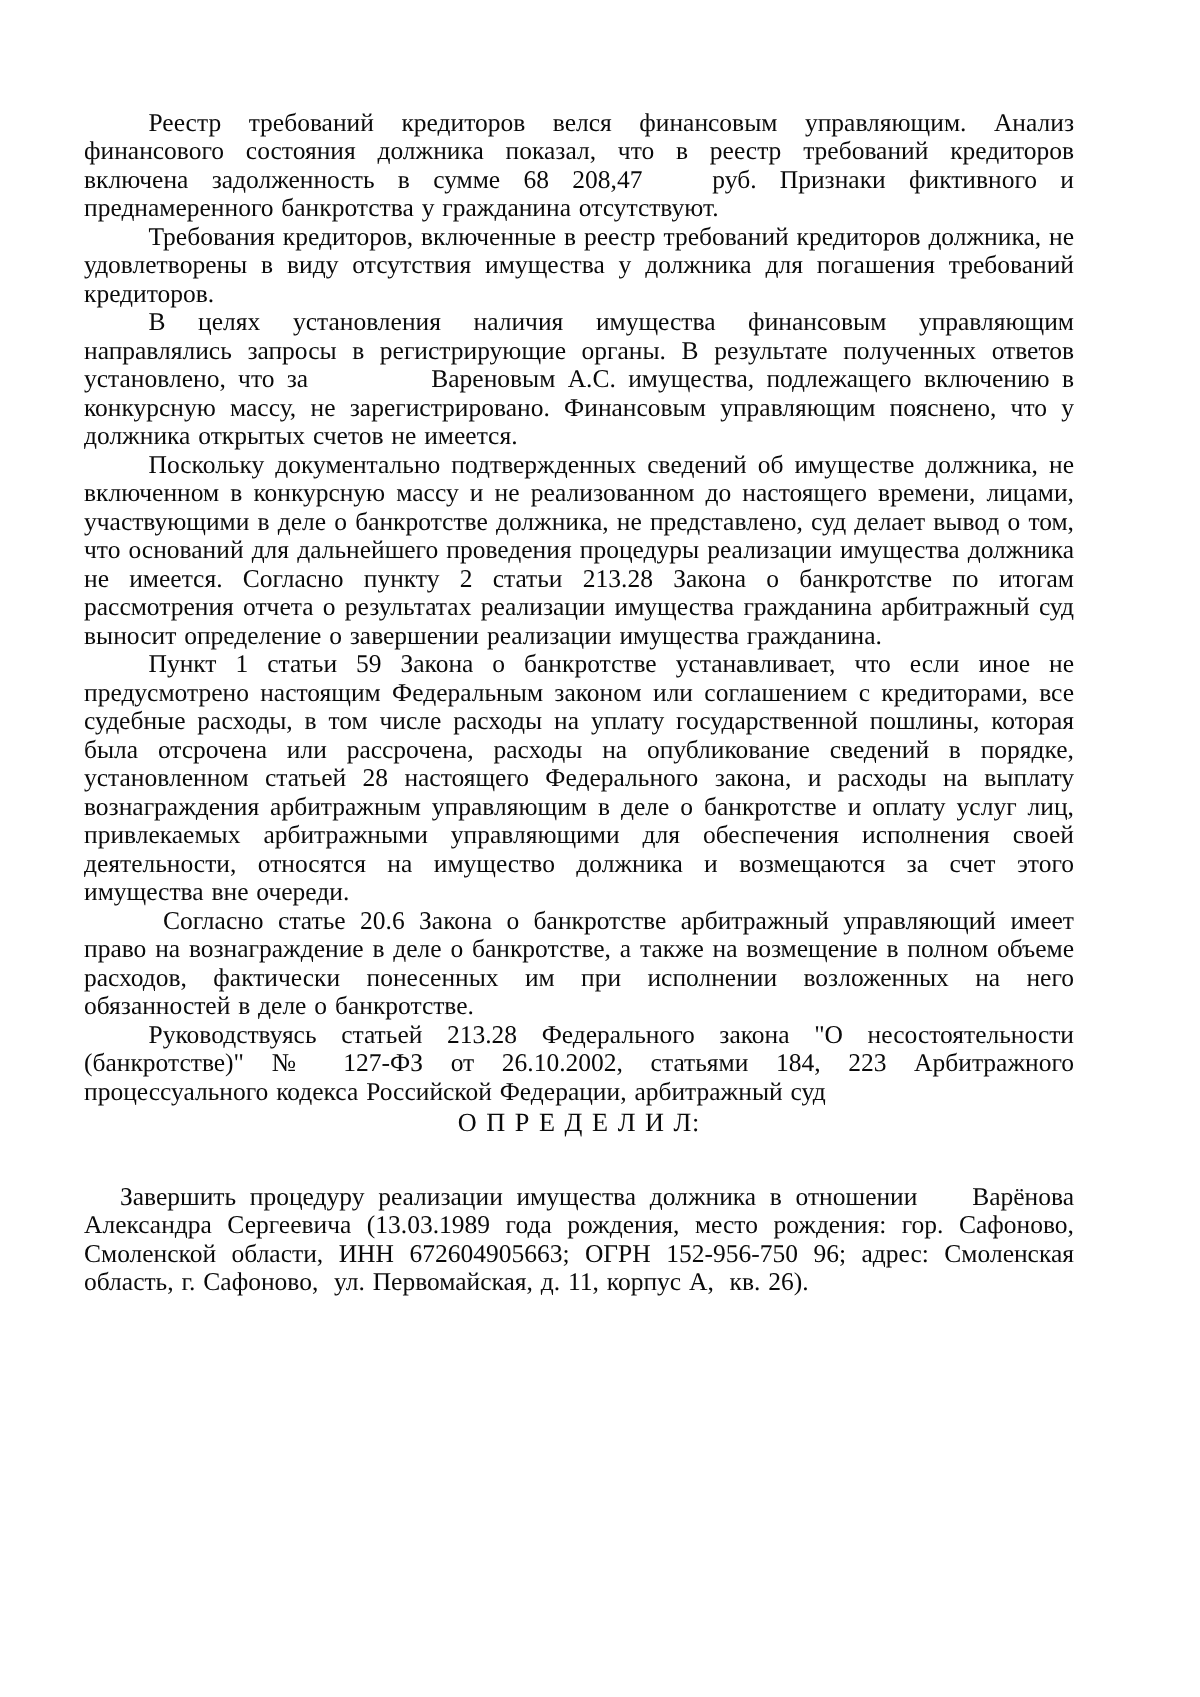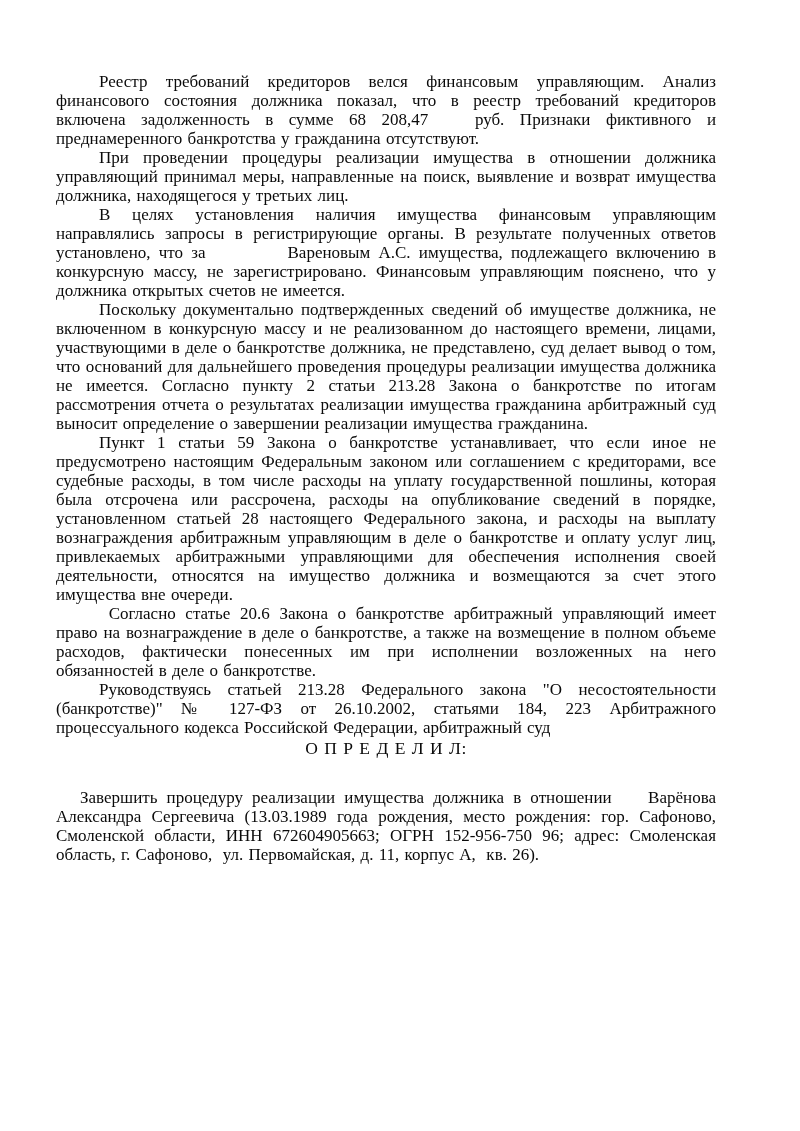--- a/index.html
+++ b/index.html
@@ -39,21 +39,21 @@
   }
   .resolution {
     text-indent: 24px;
   }
 </style>
 </head>
 <body>
 
 <div class="page">
   <p class="para">Реестр требований кредиторов велся финансовым управляющим. Анализ финансового состояния должника показал, что в реестр требований кредиторов включена задолженность в сумме 68&nbsp;208,47&nbsp;&nbsp; руб. Признаки фиктивного и преднамеренного банкротства у гражданина отсутствуют.</p>
-  <p class="para">При проведении процедуры реализации имущества в отношении должника управляющий принимал меры, направленные на поиск, выявление и возврат имущества должника, находящегося у третьих лиц.</p>
+  <p class="para">Требования кредиторов, включенные в реестр требований кредиторов должника, не удовлетворены в виду отсутствия имущества у должника для погашения требований кредиторов.</p>
   <p class="para">В целях установления наличия имущества финансовым управляющим направлялись запросы в регистрирующие органы. В результате полученных ответов установлено, что за &nbsp;&nbsp;&nbsp;&nbsp;&nbsp;&nbsp;&nbsp;&nbsp; Вареновым А.С. имущества, подлежащего включению в конкурсную массу, не зарегистрировано. Финансовым управляющим пояснено, что у должника открытых счетов не имеется.</p>
   <p class="para">Поскольку документально подтвержденных сведений об имуществе должника, не включенном в конкурсную массу и не реализованном до настоящего времени, лицами, участвующими в деле о банкротстве должника, не представлено, суд делает вывод о том, что оснований для дальнейшего проведения процедуры реализации имущества должника не имеется. Согласно пункту 2 статьи 213.28 Закона о банкротстве по итогам рассмотрения отчета о результатах реализации имущества гражданина арбитражный суд выносит определение о завершении реализации имущества гражданина.</p>
   <p class="para">Пункт 1 статьи 59 Закона о банкротстве устанавливает, что если иное не предусмотрено настоящим Федеральным законом или соглашением с кредиторами, все судебные расходы, в том числе расходы на уплату государственной пошлины, которая была отсрочена или рассрочена, расходы на опубликование сведений в порядке, установленном статьей 28 настоящего Федерального закона, и расходы на выплату вознаграждения арбитражным управляющим в деле о банкротстве и оплату услуг лиц, привлекаемых арбитражными управляющими для обеспечения исполнения своей деятельности, относятся на имущество должника и возмещаются за счет этого имущества вне очереди.</p>
   <p class="para">&nbsp;Согласно статье 20.6 Закона о банкротстве арбитражный управляющий имеет право на вознаграждение в деле о банкротстве, а также на возмещение в полном объеме расходов, фактически понесенных им при исполнении возложенных на него обязанностей в деле о банкротстве.</p>
   <p class="para">Руководствуясь статьей 213.28 Федерального закона "О несостоятельности (банкротстве)" № 127-ФЗ от 26.10.2002, статьями 184, 223 Арбитражного процессуального кодекса Российской Федерации, арбитражный суд</p>
   <p class="para heading">О П Р Е Д Е Л И Л:</p>
   <p class="para resolution">Завершить процедуру реализации имущества должника в отношении &nbsp;&nbsp;&nbsp;Варёнова Александра Сергеевича (13.03.1989 года рождения, место рождения: гор. Сафоново, Смоленской области, ИНН 672604905663; ОГРН 152-956-750&nbsp;96; адрес: Смоленская область, г. Сафоново, &nbsp;ул. Первомайская, д. 11, корпус А, &nbsp;кв. 26).</p>
 </div>
 
 </body></html>

